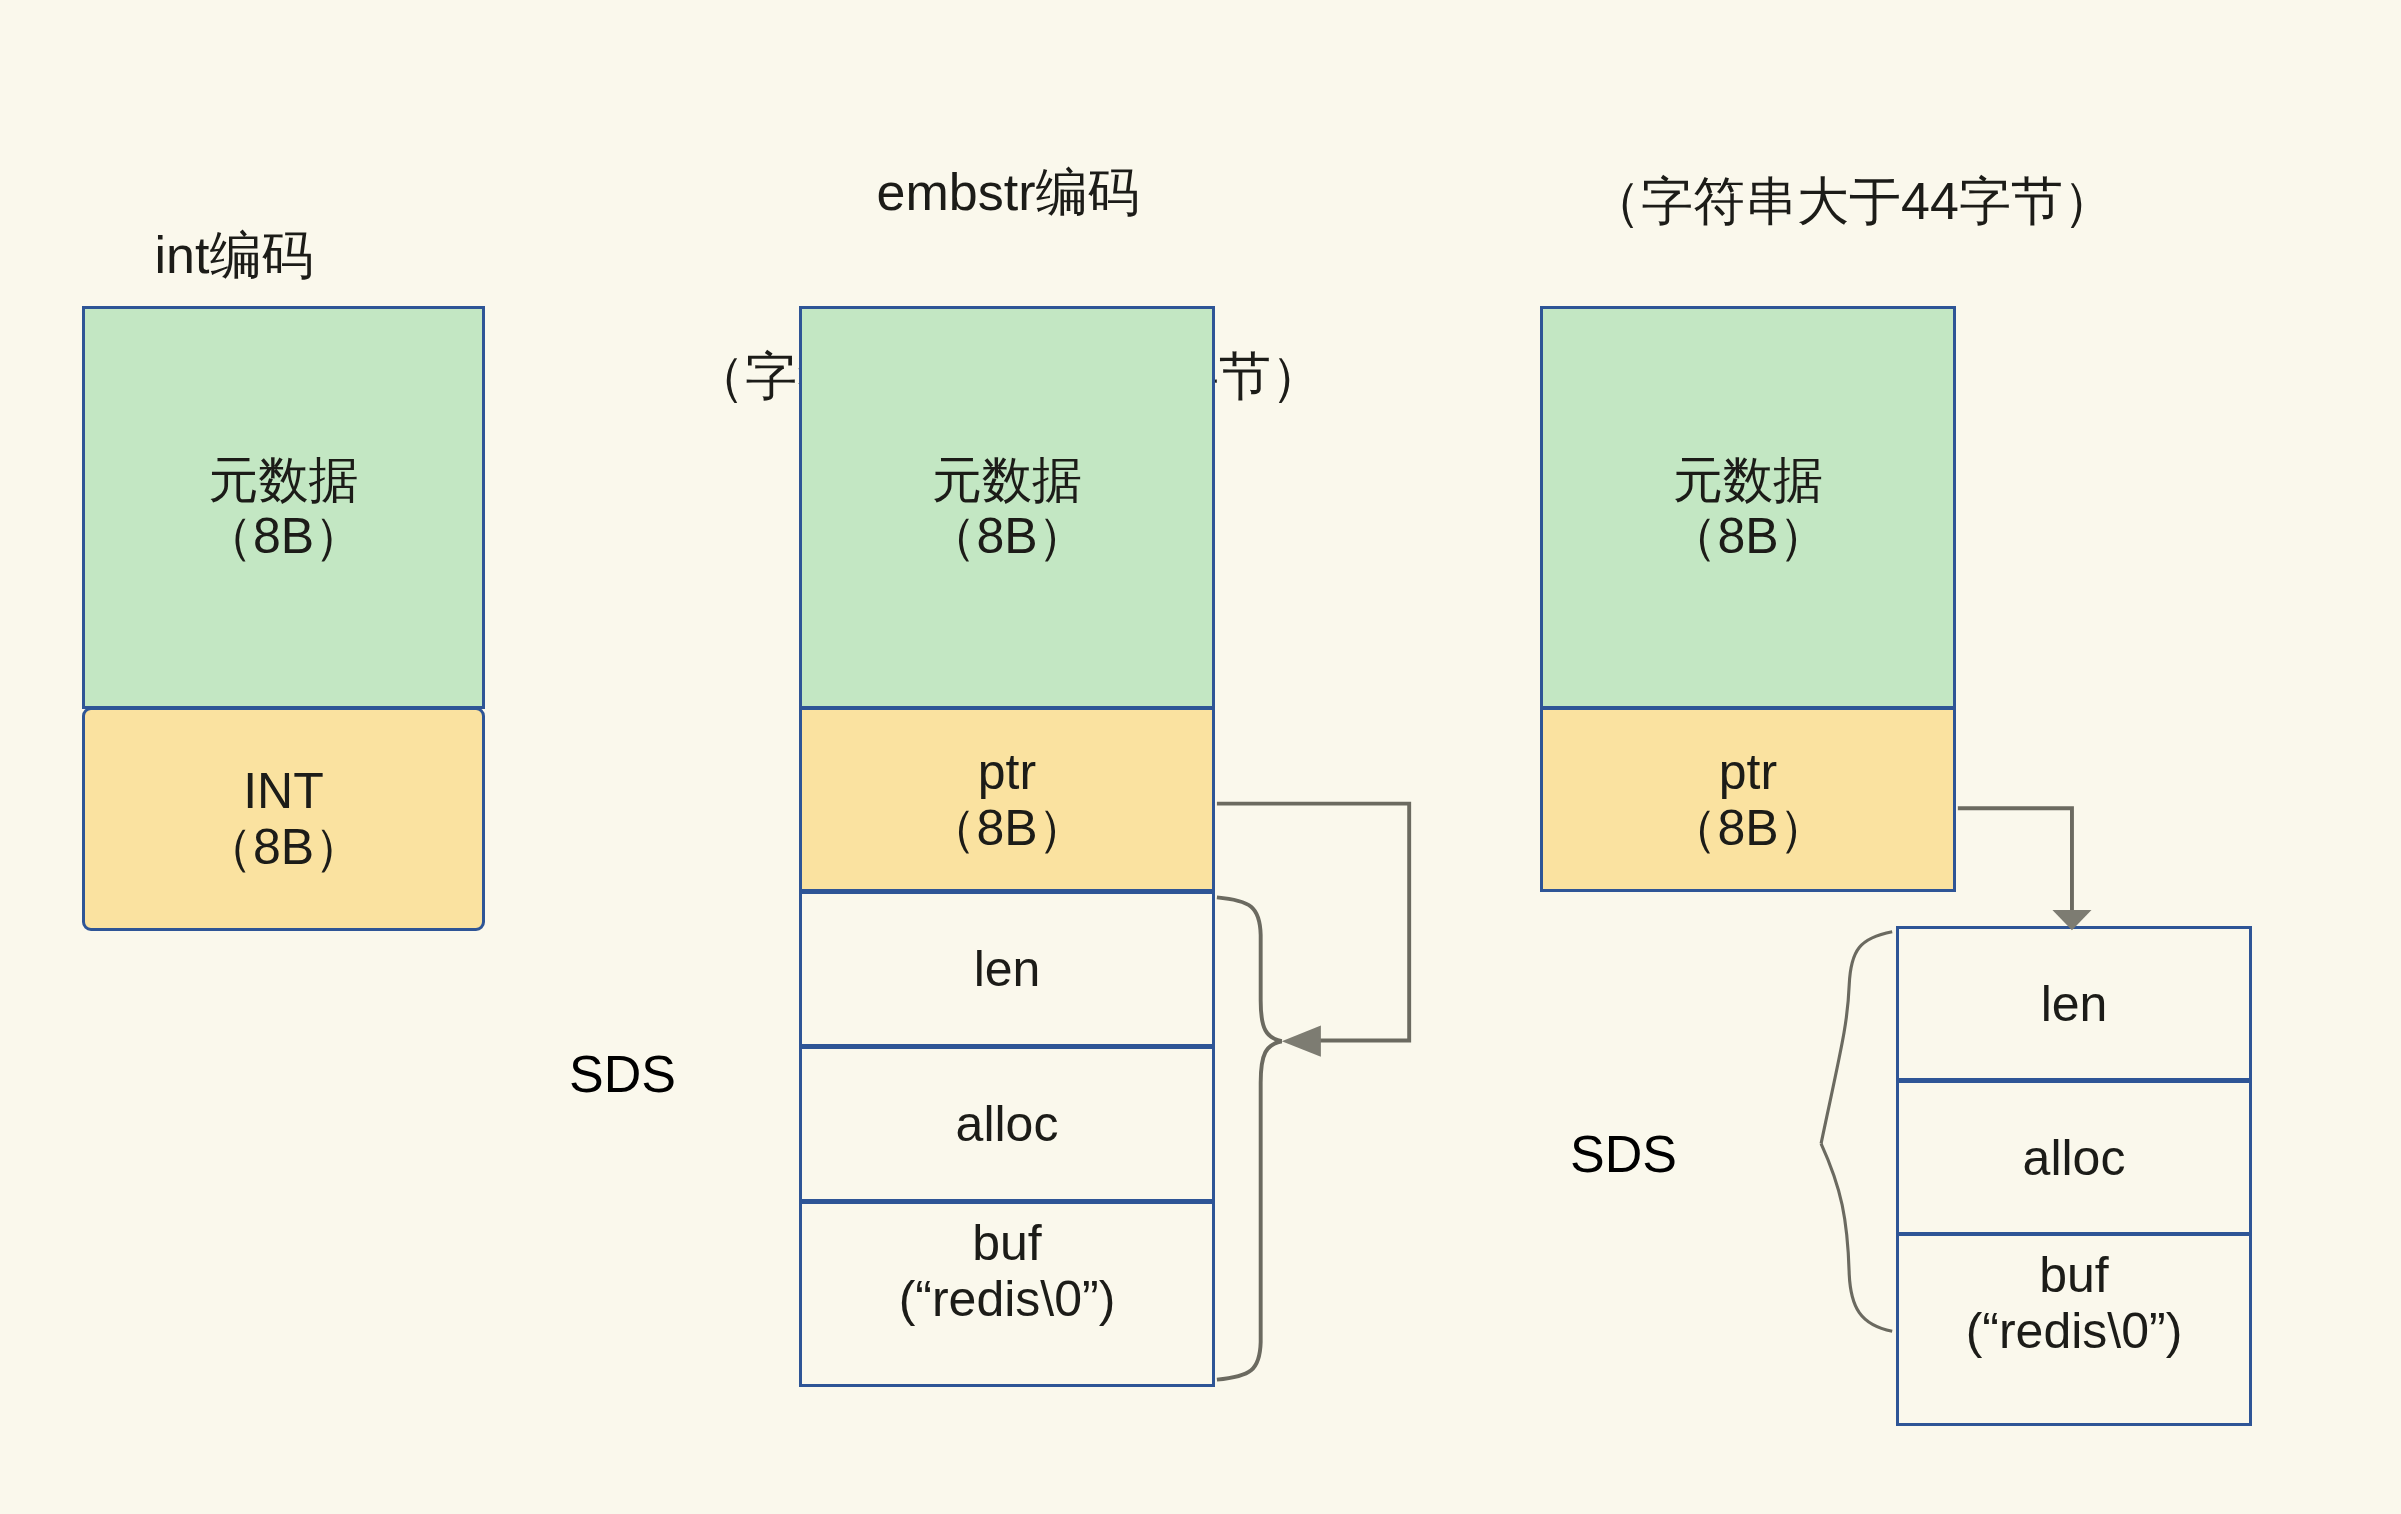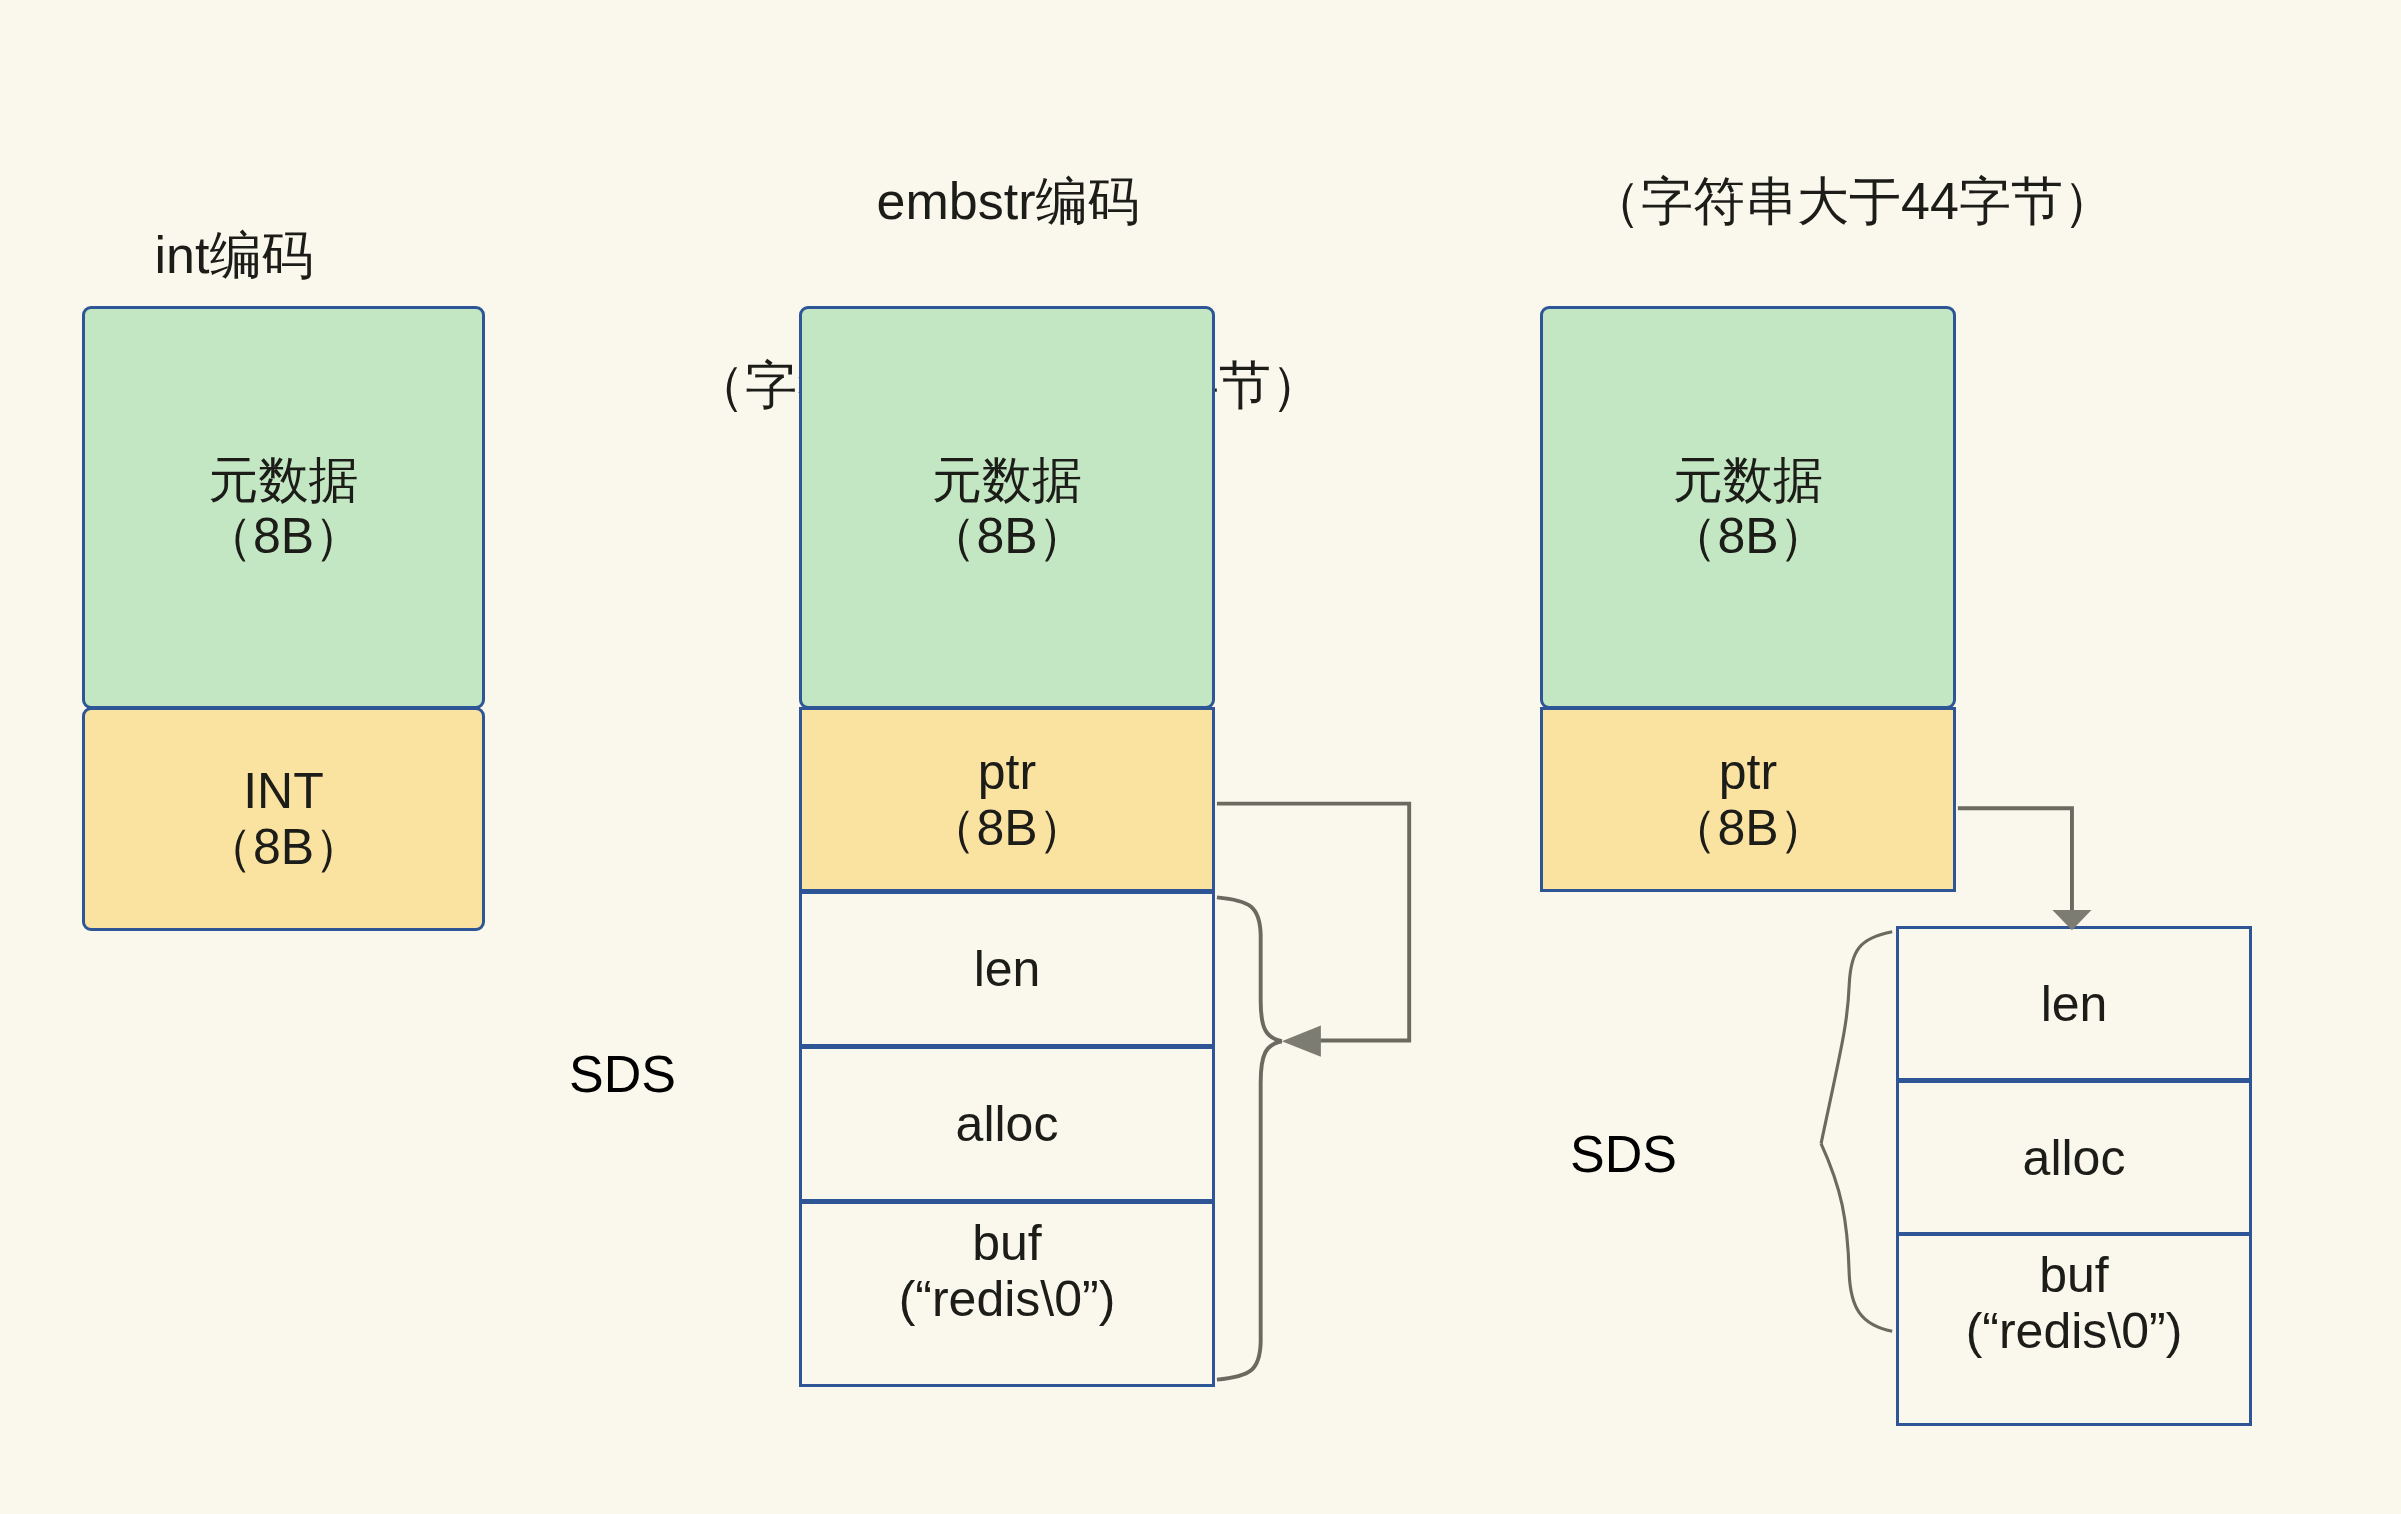--- a/index.html
+++ b/index.html
@@ -32,21 +32,21 @@
     display:flex;
     flex-direction:column;
     align-items:center;
     justify-content:center;
     text-align:center;
     line-height:1.12;
     font-size:50px;
     color:#1c1c18;
     background:#faf8ec;
   }
-  .cell.green{background:#c3e7c3;border-radius:9px;}
+  .cell.green{background:#c3e7c3;}
   .cell.yellow{background:#fae2a0;}
   .cell .l1{display:block;}
   .cell .l2{display:block;}
   .cell.tight{justify-content:flex-start;padding-top:11px;}
 
   .sds-label{
     position:absolute;
     font-size:52px;
     color:#000000;
     white-space:nowrap;
@@ -60,21 +60,21 @@
 </style>
 </head>
 <body>
 
 <div id="stage">
 
   <div class="title" style="left:31px;top:102px;width:406px;">
     <span class="t-line">int编码</span>
   </div>
 
-  <div class="title" style="left:633px;top:48px;width:750px;">
+  <div class="title" style="left:633px;top:39px;width:750px;">
     <span class="t-line">embstr编码</span>
     <span class="t-line">（字符串小于等于44字节）</span>
   </div>
 
   <div class="title" style="left:1477px;top:48px;width:750px;">
     <span class="t-line">（字符串大于44字节）</span>
   </div>
 
   <div class="col" style="left:0;top:0;width:547px;height:1515px;">
     <div class="cell green" style="left:82px;top:306px;width:403px;height:403px;">

